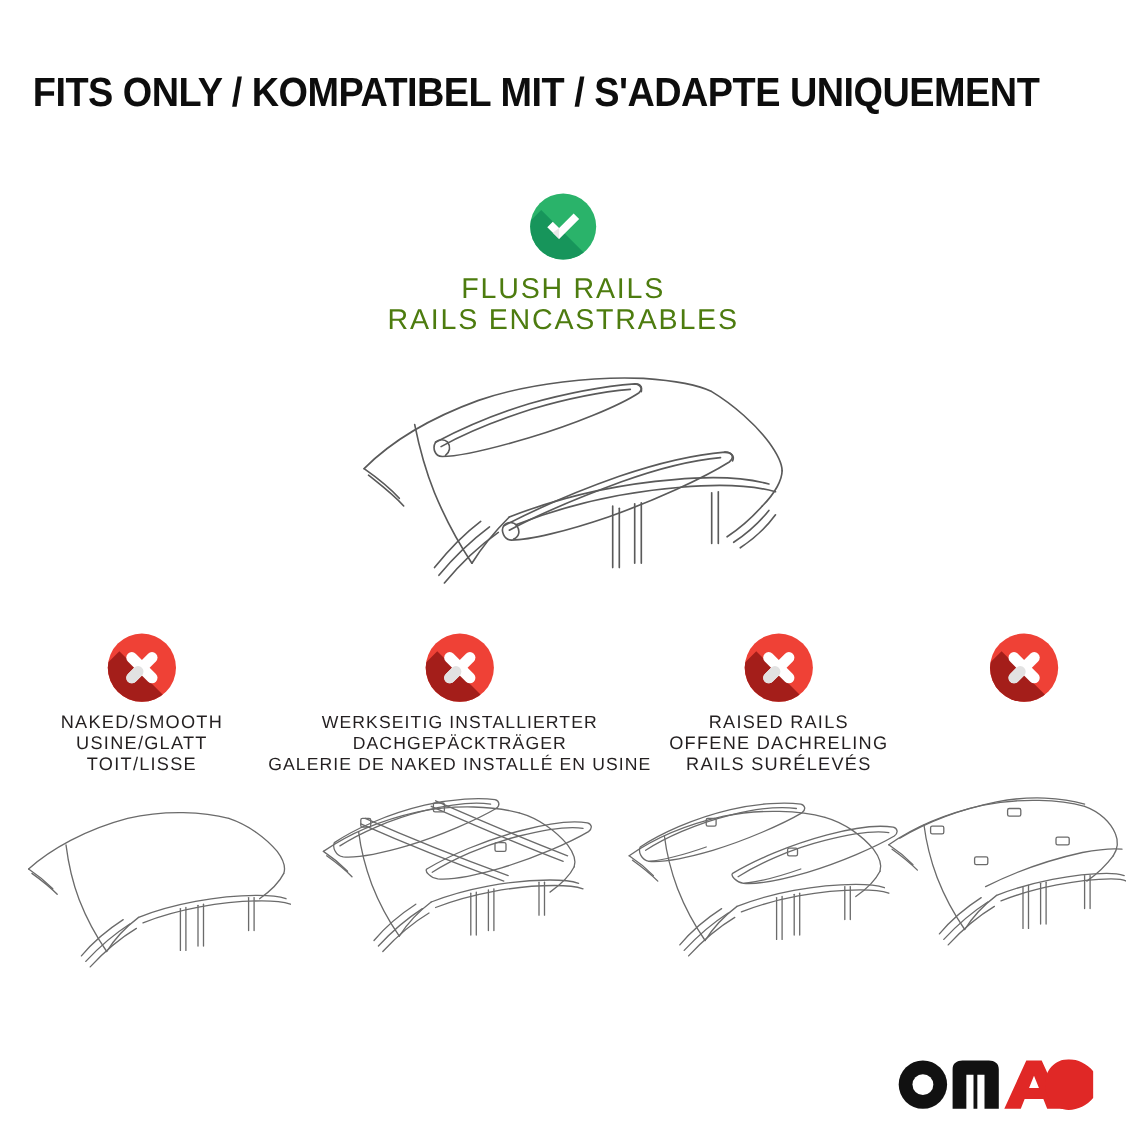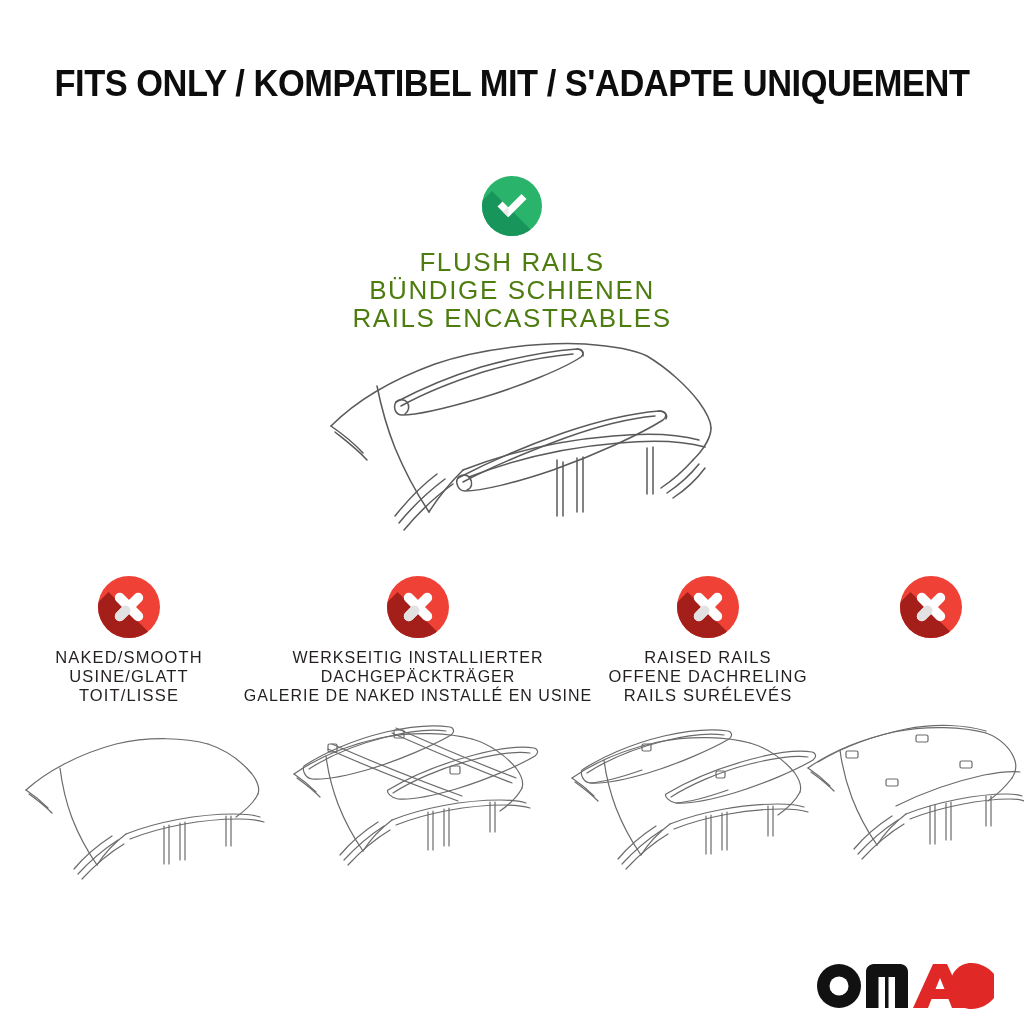--- a/index.html
+++ b/index.html
@@ -7,21 +7,21 @@
     width:1024px;height:1024px;
     background:#ffffff;
     font-family:"Liberation Sans", sans-serif;
     overflow:hidden;
     position:relative;
   }
   .page{position:relative;width:1024px;height:1024px;}
 
   
   .header{
-    position:absolute;left:0;top:62px;width:1024px;
+    position:absolute;left:0;top:62px;width:852px;
     text-align:center;
   }
   .header-title{
     font-family:"Liberation Sans", sans-serif;
     font-weight:bold;
     font-size:37px;
     line-height:44px;
     letter-spacing:-0.5px;
     color:#0d0d0d;
     transform:scaleX(0.93);
@@ -125,21 +125,20 @@
         <div class="shade" style="background:#17955b;"></div>
       </div>
       <svg class="glyph" viewBox="0 0 60 60">
         <path d="M15.5 30.5 L20.5 25.5 L26.3 31.3 L39.5 18.1 L44.5 23.1 L26.3 41.3 Z" fill="#ffffff"></path>
         <path d="M26.3 31.3 L26.3 41.3 L20.5 35.5 Z" fill="#e9e9e9"></path>
       </svg>
     </div>
 
     <div class="ok-labels">
       <div class="line">FLUSH RAILS</div>
-      <div class="line">BÜNDIGE SCHIENEN</div>
       <div class="line">RAILS ENCASTRABLES</div>
     </div>
   </div>
 
   <div class="hero-art">
     <svg viewBox="0 0 440 235" width="440" height="235">
       <g fill="none" stroke="#5a5a5a" stroke-width="1.5" stroke-linecap="round" stroke-linejoin="round">
 
         <path d="M36 90 C60 66 96 44 140 28 C186 12 248 6 290 8 C318 10 340 14 352 20
                  C372 32 392 50 404 66 C412 77 416 85 416 92"></path>

